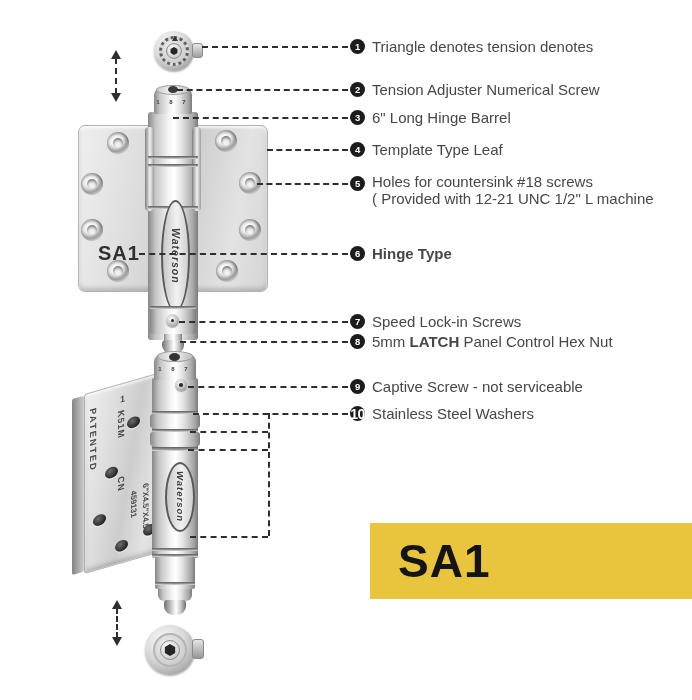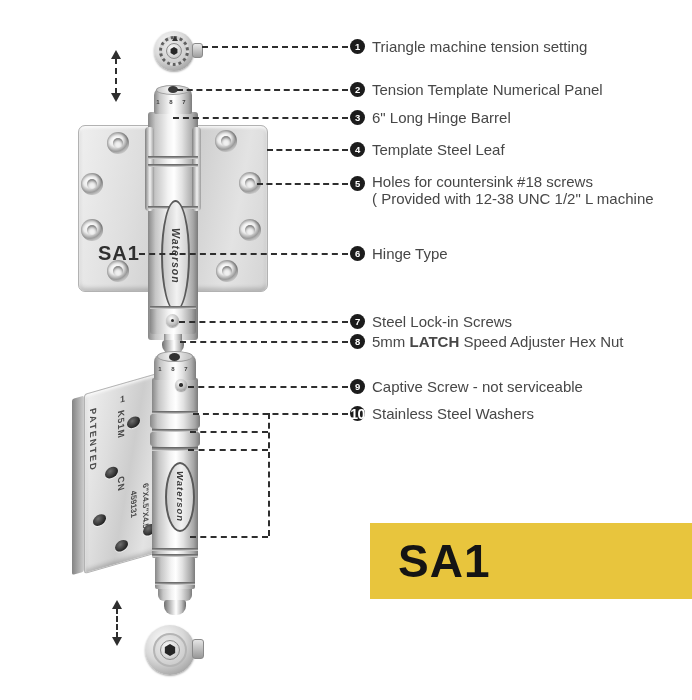--- a/index.html
+++ b/index.html
@@ -160,60 +160,60 @@
          background:radial-gradient(circle at 40% 35%,#ffffff,#d0d0d0 70%,#9e9e9e);border:1px solid #8d8d8d;box-sizing:border-box;"></div>
     <div style="position:absolute;left:19px;top:19px;width:12px;height:12px;background:#262626;
          clip-path:polygon(50% 0,93% 25%,93% 75%,50% 100%,7% 75%,7% 25%);"></div>
     <div style="position:absolute;left:47px;top:14px;width:12px;height:20px;border-radius:3px;
          background:linear-gradient(180deg,#e5e5e5,#979797);border:1px solid #8a8a8a;box-sizing:border-box;"></div>
   </div>
 
   <div>
     <div class="c-line" style="left:202px;top:46px;width:146px;"></div>
     <div class="c-num" style="left:350px;top:39px;">1</div>
-    <div class="c-label" style="left:372px;top:38px;">Triangle machine tension setting</div>
+    <div class="c-label" style="left:372px;top:38px;">Triangle denotes tension denotes</div>
   </div>
   <div>
     <div class="c-line" style="left:177px;top:89px;width:171px;"></div>
     <div class="c-num" style="left:350px;top:82px;">2</div>
-    <div class="c-label" style="left:372px;top:81px;">Tension Template Numerical Panel</div>
+    <div class="c-label" style="left:372px;top:81px;">Tension Adjuster Numerical Screw</div>
   </div>
   <div>
     <div class="c-line" style="left:173px;top:117px;width:175px;"></div>
     <div class="c-num" style="left:350px;top:110px;">3</div>
     <div class="c-label" style="left:372px;top:109px;">6" Long Hinge Barrel</div>
   </div>
   <div>
     <div class="c-line" style="left:267px;top:149px;width:81px;"></div>
     <div class="c-num" style="left:350px;top:142px;">4</div>
-    <div class="c-label" style="left:372px;top:141px;">Template Steel Leaf</div>
+    <div class="c-label" style="left:372px;top:141px;">Template Type Leaf</div>
   </div>
   <div>
     <div class="c-line" style="left:257px;top:183px;width:91px;"></div>
     <div class="c-num" style="left:350px;top:176px;">5</div>
     <div class="c-label" style="left:372px;top:174px;line-height:16.5px;">
       <span class="sub">Holes for countersink #18 screws</span>
-      <span class="sub">( Provided with 12-38 UNC 1/2" L machine</span>
+      <span class="sub">( Provided with 12-21 UNC 1/2" L machine</span>
     </div>
   </div>
   <div>
     <div class="c-line" style="left:139px;top:253px;width:209px;"></div>
     <div class="c-num" style="left:350px;top:246px;">6</div>
-    <div class="c-label" style="left:372px;top:245px;">Hinge Type</div>
+    <div class="c-label" style="left:372px;top:245px;font-weight:bold;">Hinge Type</div>
   </div>
   <div>
     <div class="c-line" style="left:179px;top:321px;width:169px;"></div>
     <div class="c-num" style="left:350px;top:314px;">7</div>
-    <div class="c-label" style="left:372px;top:313px;">Steel Lock-in Screws</div>
+    <div class="c-label" style="left:372px;top:313px;">Speed Lock-in Screws</div>
   </div>
   <div>
     <div class="c-line" style="left:180px;top:341px;width:168px;"></div>
     <div class="c-num" style="left:350px;top:334px;">8</div>
     <div class="c-label" style="left:372px;top:333px;">
-      <span>5mm </span><b>LATCH</b><span> Speed Adjuster Hex Nut</span>
+      <span>5mm </span><b>LATCH</b><span> Panel Control Hex Nut</span>
     </div>
   </div>
   <div>
     <div class="c-line" style="left:188px;top:386px;width:160px;"></div>
     <div class="c-num" style="left:350px;top:379px;">9</div>
     <div class="c-label" style="left:372px;top:378px;text-align:center;">Captive Screw - not serviceable</div>
   </div>
   <div>
     <div class="c-line" style="left:193px;top:413px;width:155px;"></div>
     <div class="c-vline" style="left:268px;top:413px;height:123px;"></div>

